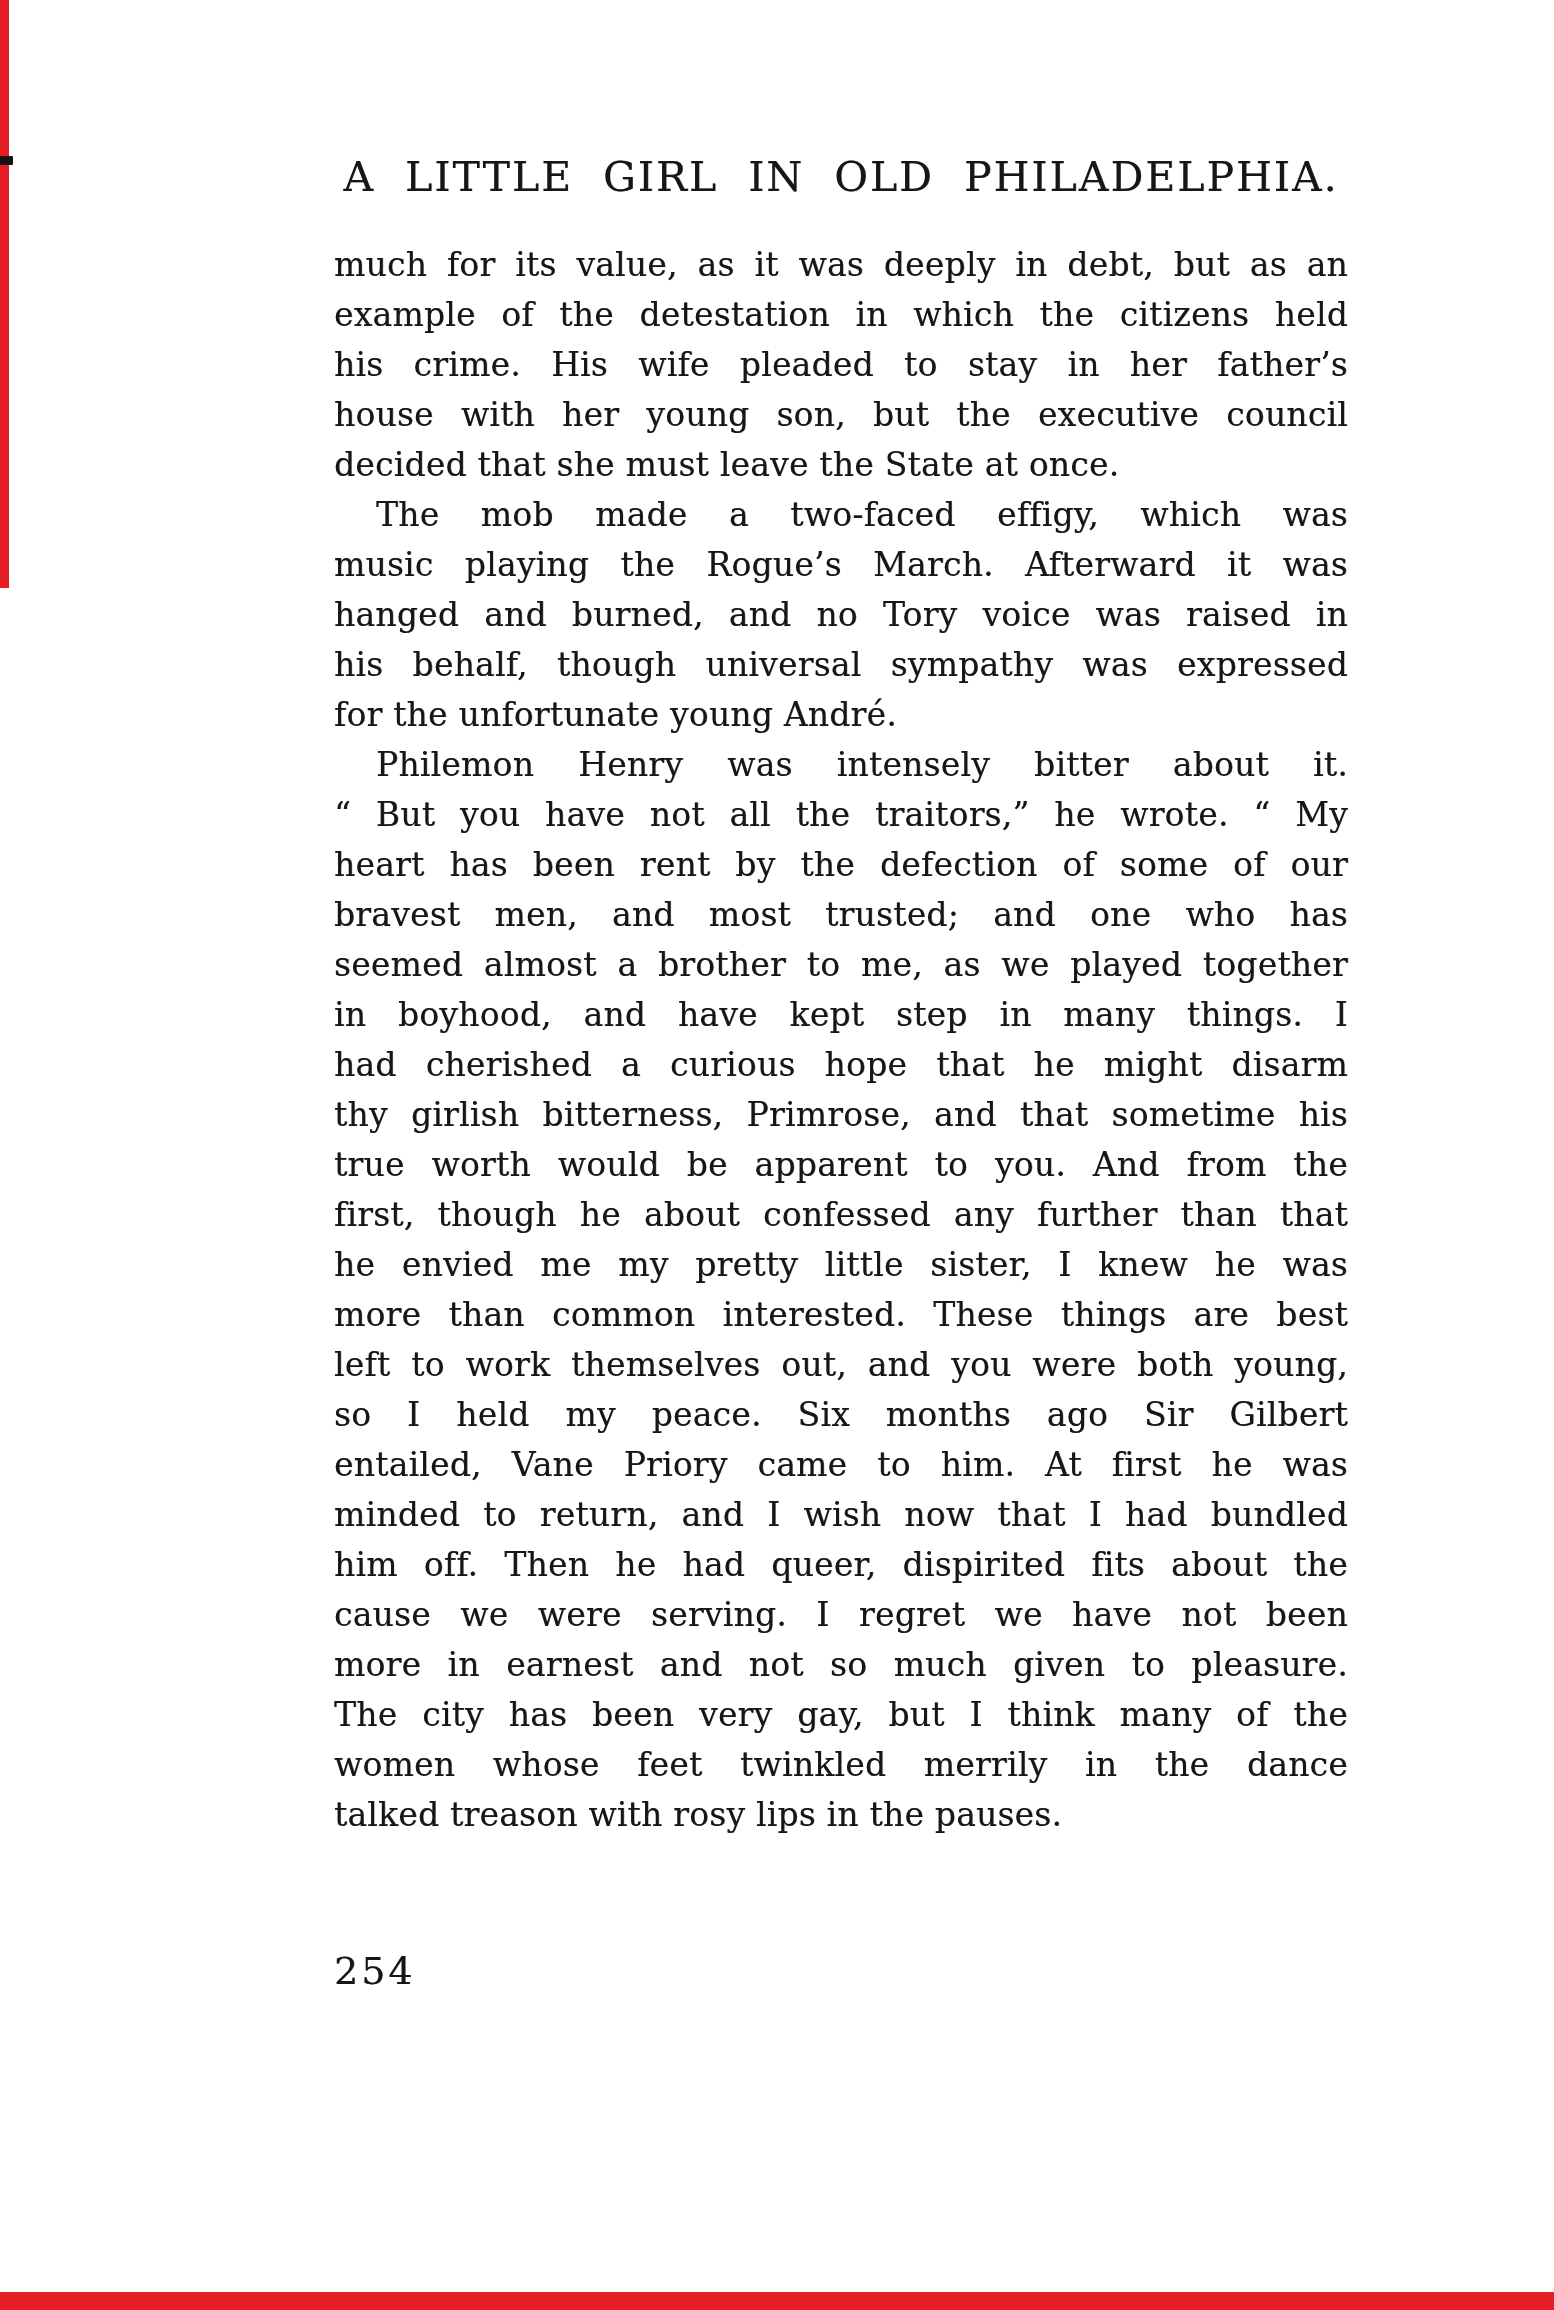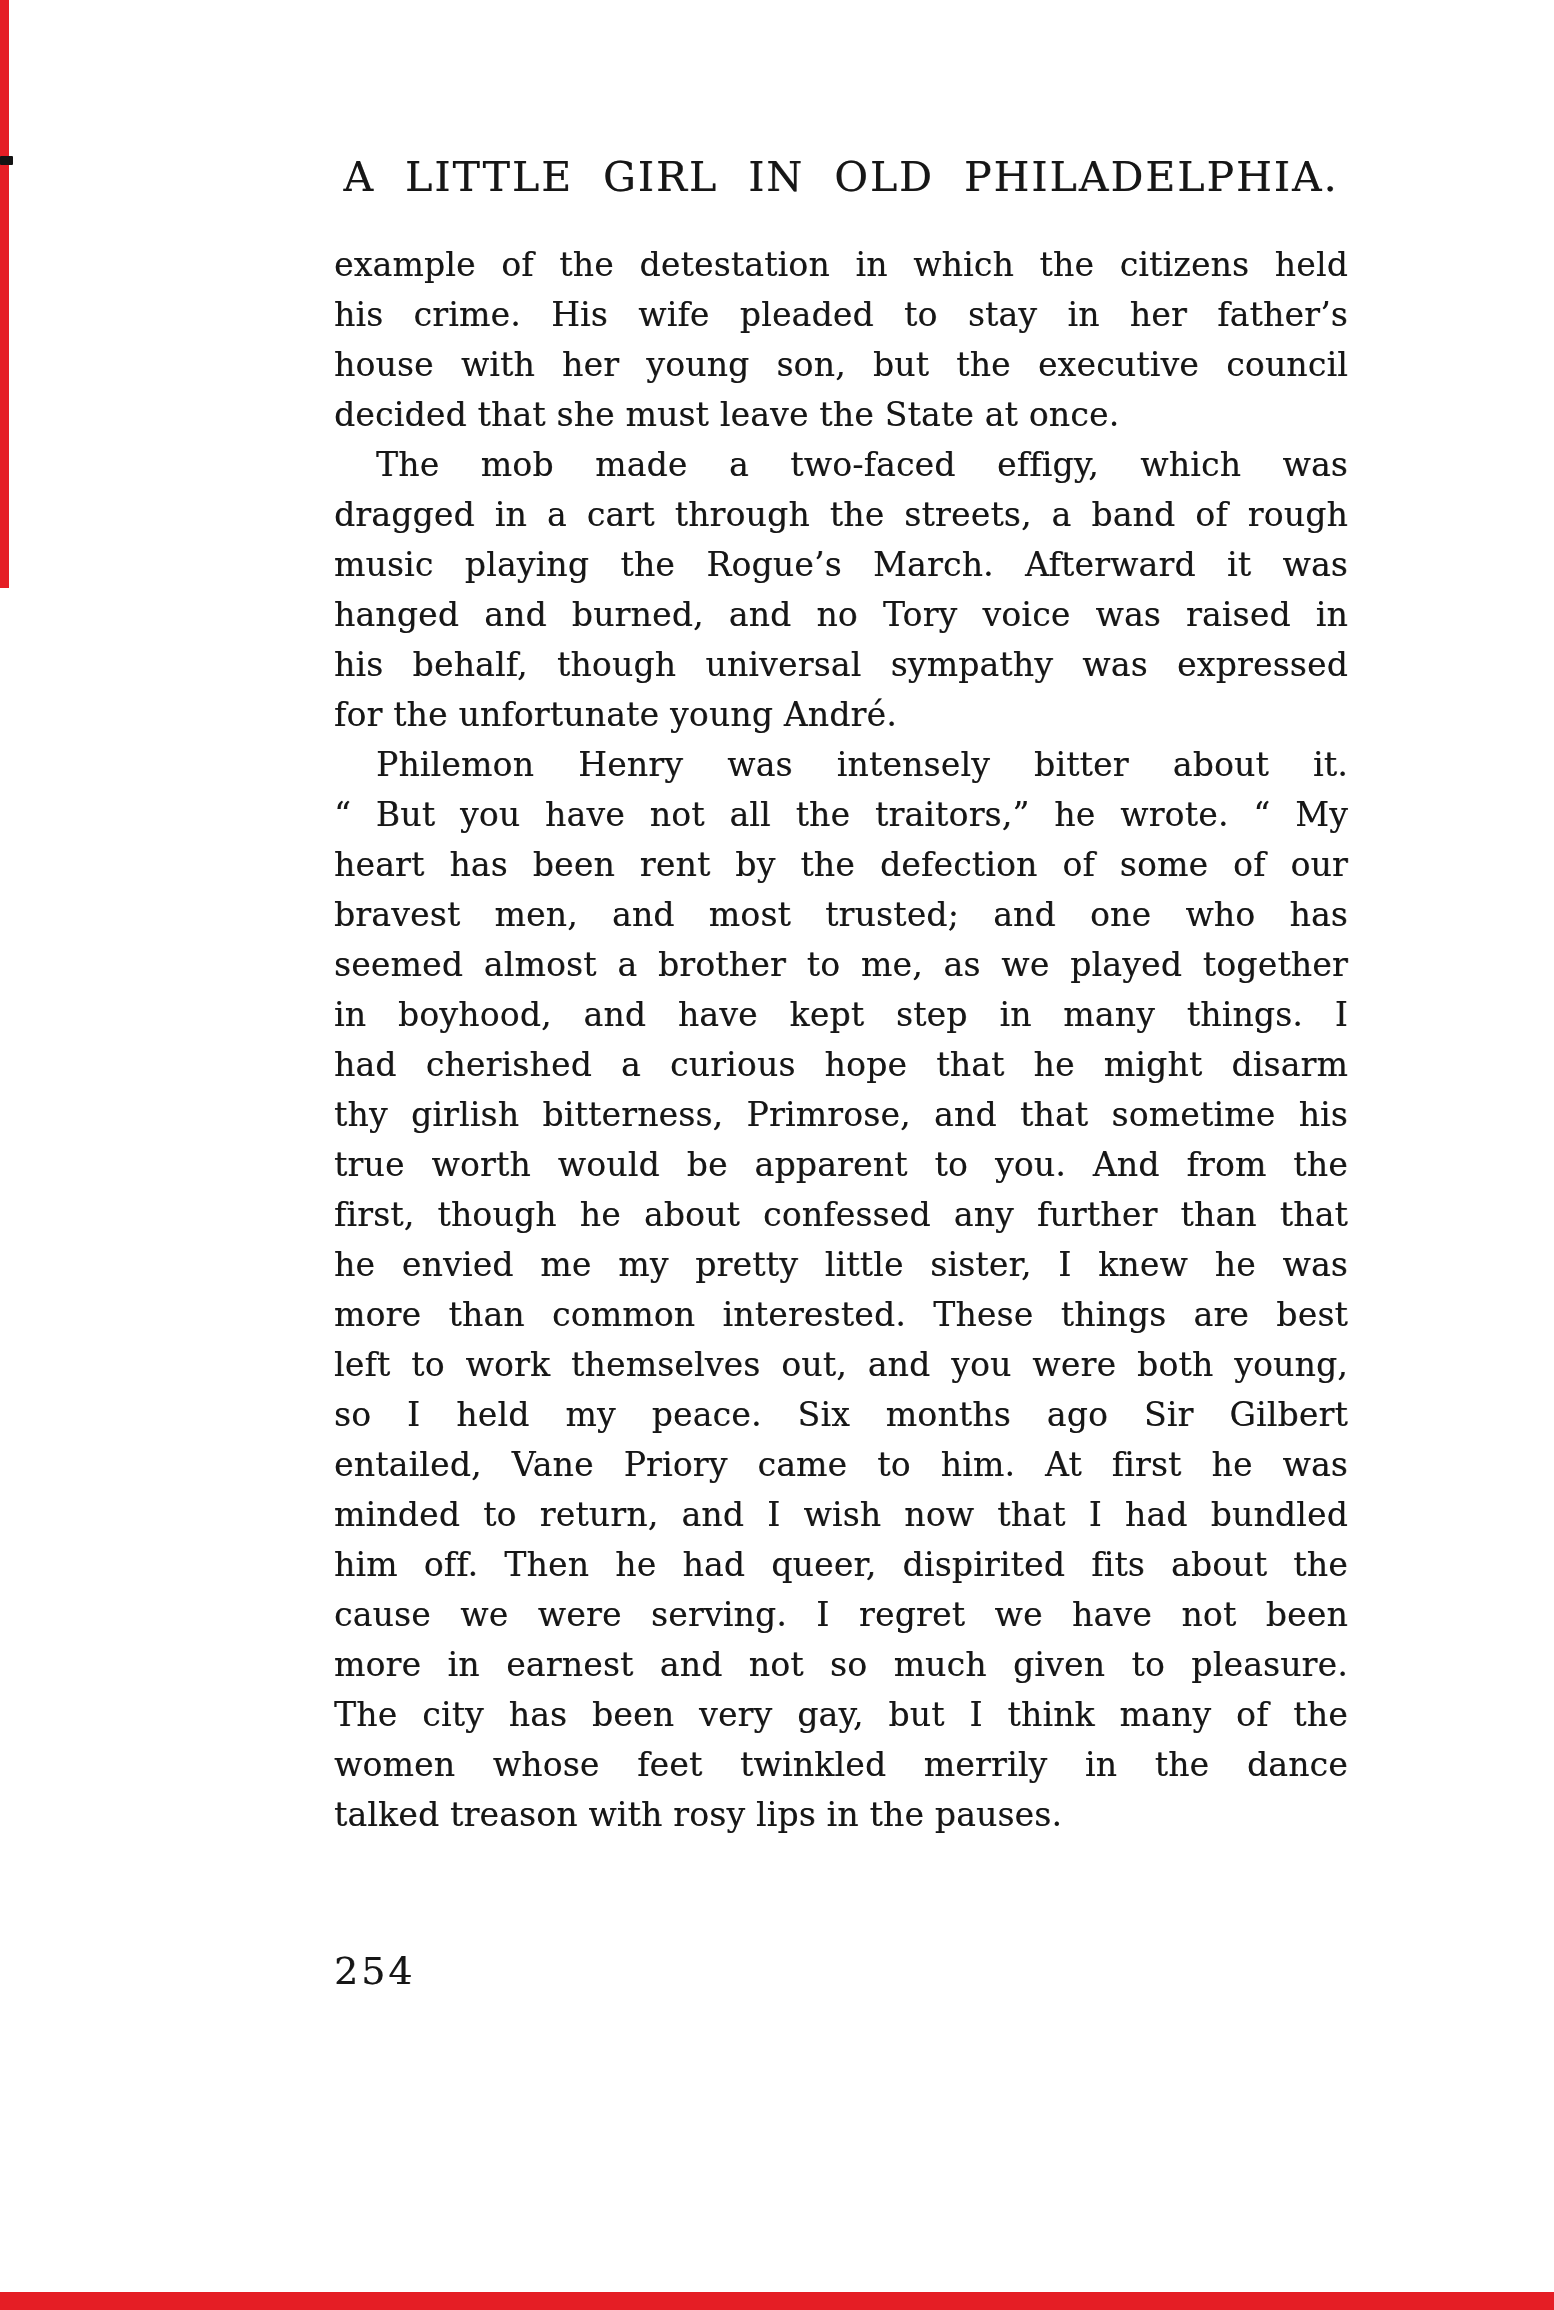--- a/index.html
+++ b/index.html
@@ -83,26 +83,26 @@
 </head>
 <body>
 
 <main class="page">
   <div class="edge-left"></div>
   <div class="edge-bottom"></div>
   <div class="ink-dash"></div>
   <div class="content">
     <h1 class="running-head">A LITTLE GIRL IN OLD PHILADELPHIA.</h1>
     <section class="body-text" id="body-text">
+        <div class="line just">much for its value, as it was deeply in debt, but as an</div>
         <div class="line just">example of the detestation in which the citizens held</div>
         <div class="line just">his crime.  His wife pleaded to stay in her father’s</div>
         <div class="line just">house with her young son, but the executive council</div>
         <div class="line">decided that she must leave the State at once.</div>
         <div class="line just indent">The mob made a two-faced effigy, which was</div>
-        <div class="line just">dragged in a cart through the streets, a band of rough</div>
         <div class="line just">music playing the Rogue’s March.  Afterward it was</div>
         <div class="line just">hanged and burned, and no Tory voice was raised in</div>
         <div class="line just">his behalf, though universal sympathy was expressed</div>
         <div class="line">for the unfortunate young André.</div>
         <div class="line just indent">Philemon Henry was intensely bitter about it.</div>
         <div class="line just">“ But you have not all the traitors,” he wrote.  “ My</div>
         <div class="line just">heart has been rent by the defection of some of our</div>
         <div class="line just">bravest men, and most trusted; and one who has</div>
         <div class="line just">seemed almost a brother to me, as we played together</div>
         <div class="line just">in boyhood, and have kept step in many things.  I</div>

